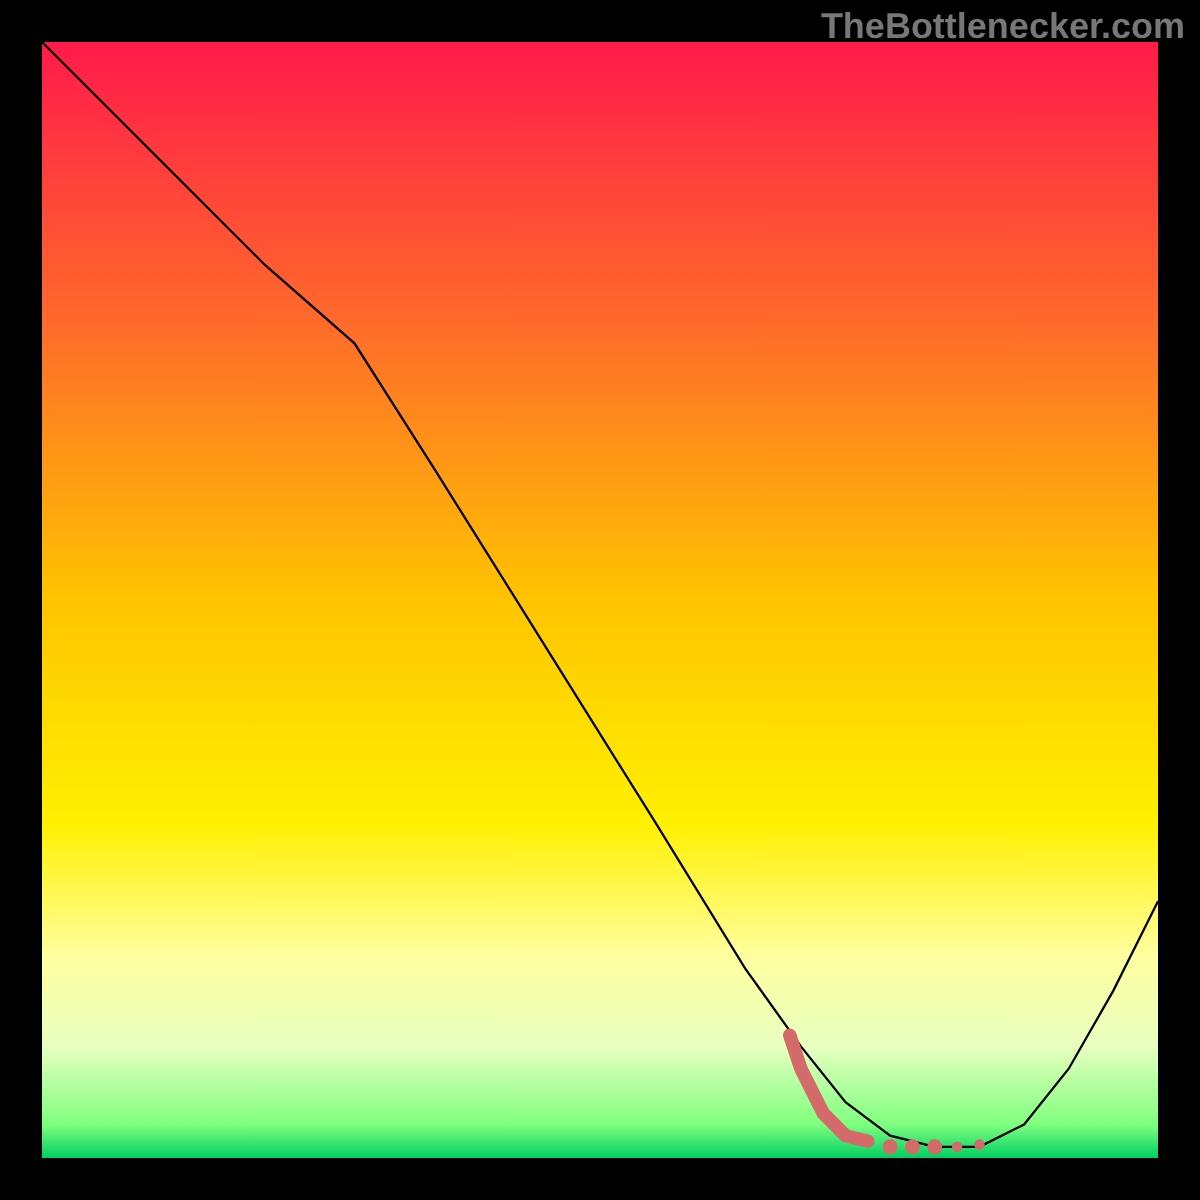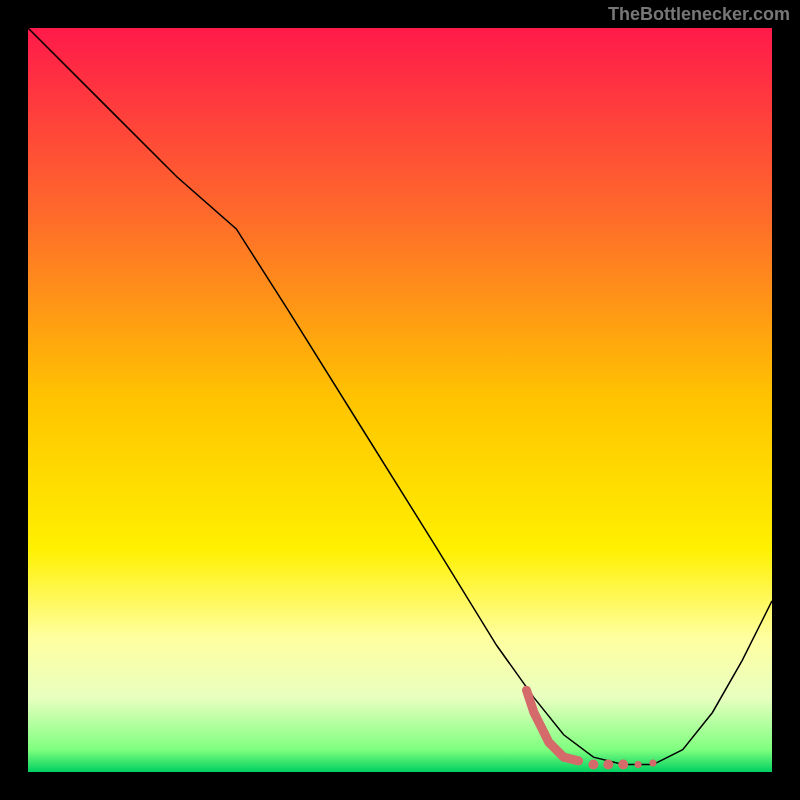--- a/index.html
+++ b/index.html
@@ -9,21 +9,21 @@
     height: 800px;
     background: #000;
     position: relative;
     font-family: Arial, sans-serif;
   }
   .watermark {
     position: absolute;
     top: 4px;
     right: 10px;
     color: #777;
-    font-size: 18px;
+    font-size: 24px;
     font-weight: bold;
     z-index: 10;
   }
   .chart-container {
     position: absolute;
     left: 28px;
     top: 28px;
     width: 744px;
     height: 744px;
     overflow: hidden;

